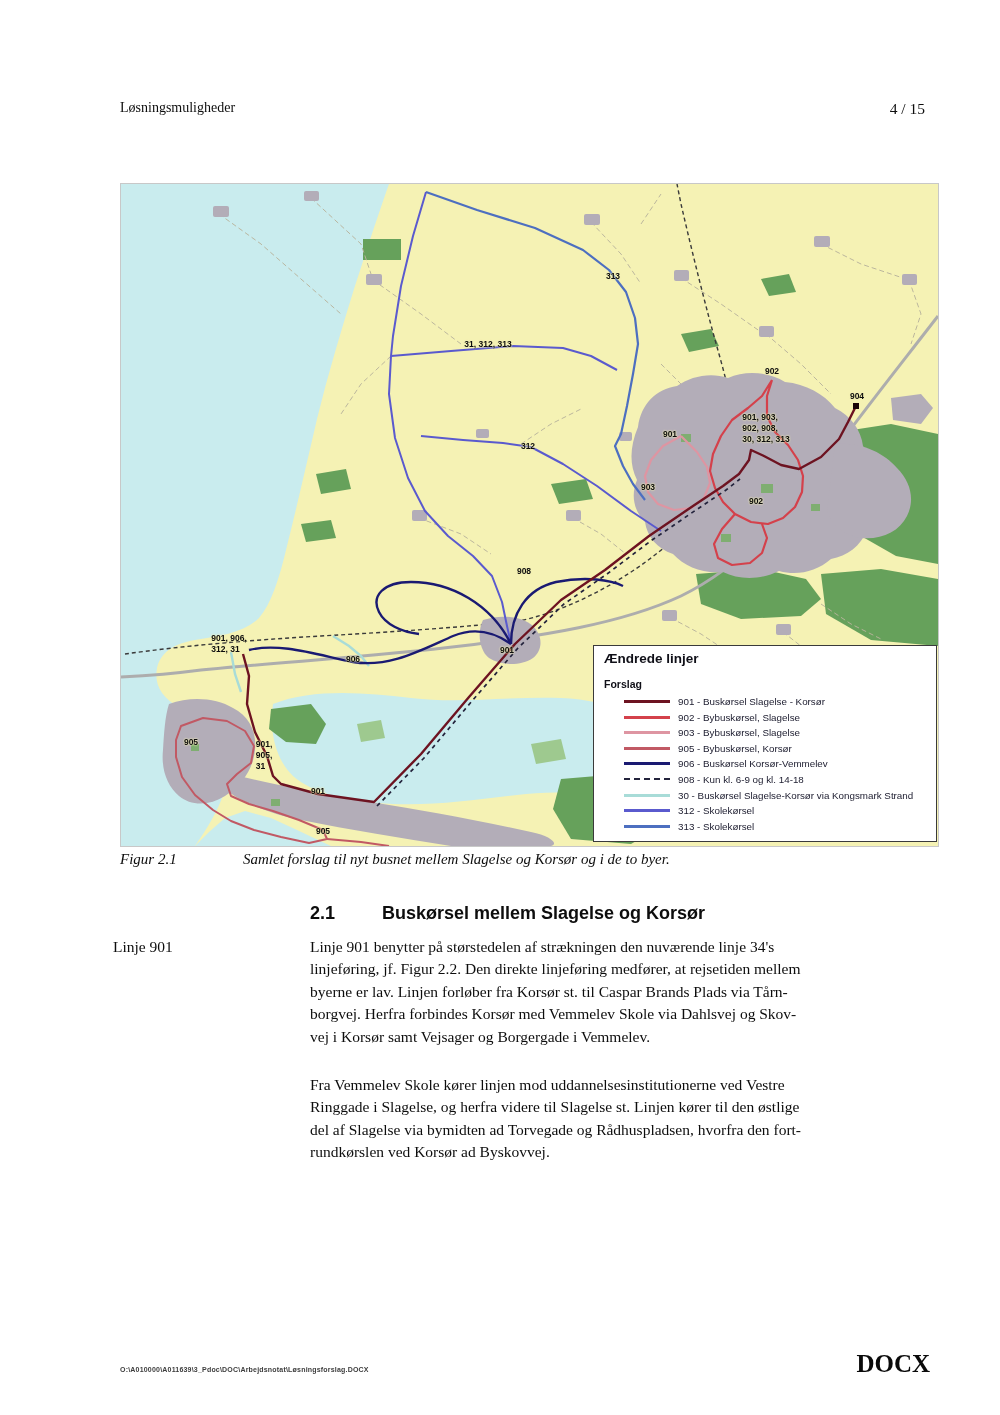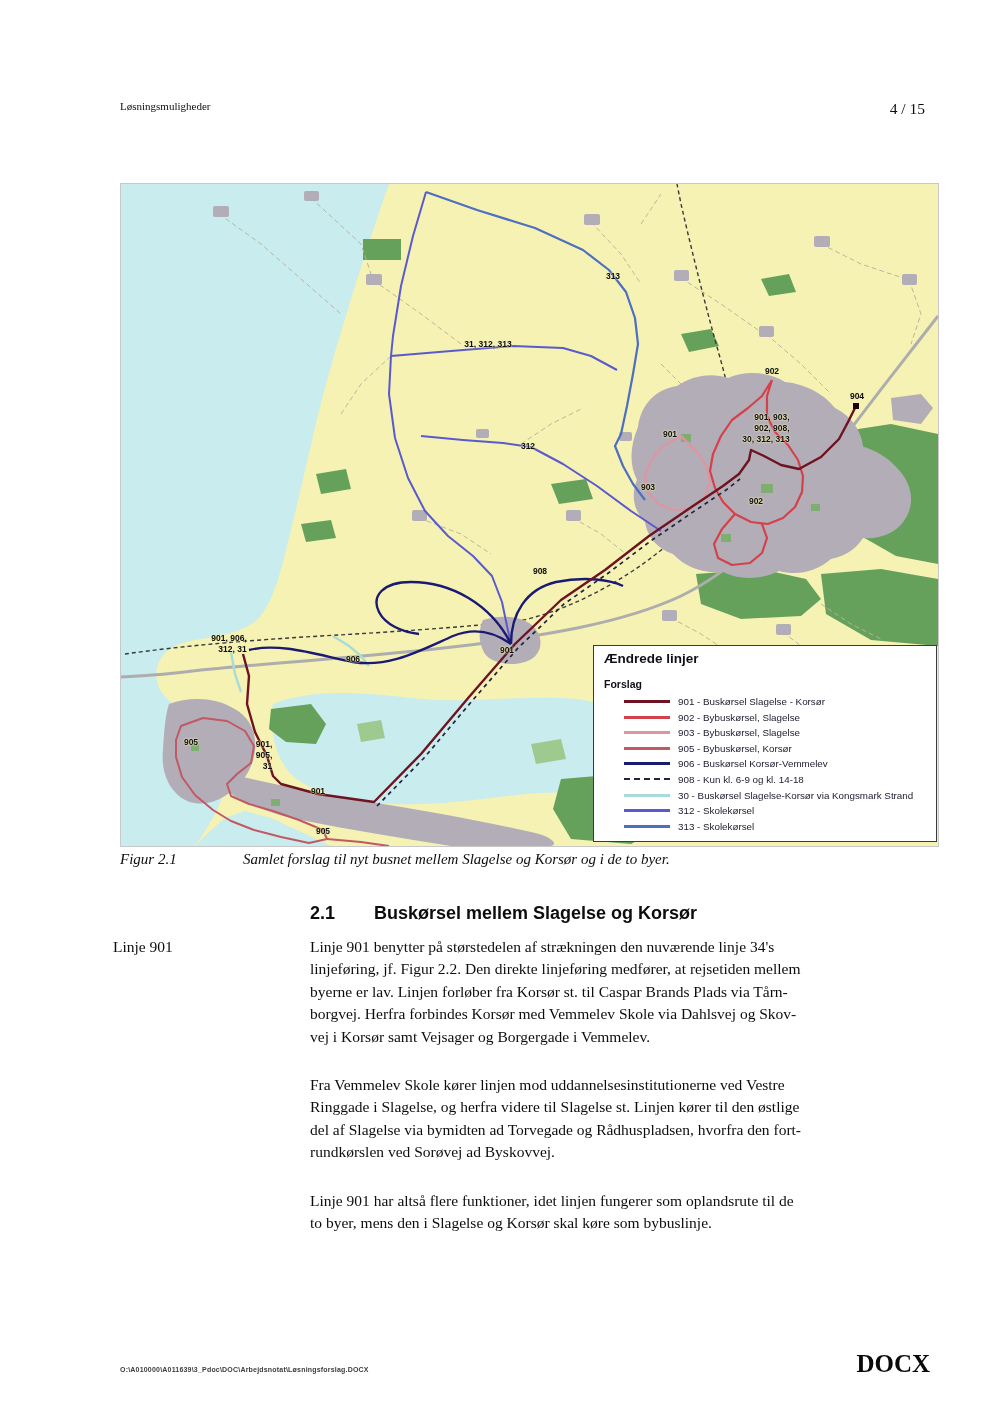--- a/index.html
+++ b/index.html
@@ -1,45 +1,45 @@
 <!DOCTYPE html>
 <html><head>
 <meta charset="utf-8">
 <style>
   html,body{margin:0;padding:0;background:#e8e8e8;}
   .page{position:relative;width:1000px;height:1415px;background:#ffffff;margin:0 auto;
         font-family:"Liberation Serif",serif;color:#111;overflow:hidden;}
   
-  .hdr-left{position:absolute;left:120px;top:100px;font-size:11px;color:#0d0d0d;}
+  .hdr-left{position:absolute;left:120px;top:100px;font-size:14px;color:#0d0d0d;}
   .hdr-right{position:absolute;right:75px;top:100px;font-size:15.5px;color:#0d0d0d;}
   
   .map-wrap{position:absolute;left:120px;top:183px;width:817px;height:662px;
             background:#f5f2b4;border:1px solid #c8c8c8;overflow:hidden;}
   .map-wrap svg{position:absolute;left:0;top:0;}
   .map-labels{position:absolute;left:0;top:0;width:100%;height:100%;}
   .map-label{position:absolute;transform:translate(-50%,-50%);
              font:bold 8.5px "Liberation Sans",sans-serif;color:#0c0c0c;
-             text-align:right;line-height:1.3;white-space:nowrap;
+             text-align:left;line-height:1.3;white-space:nowrap;
              text-shadow:0 0 2px rgba(245,242,180,.95),0 0 2px rgba(245,242,180,.95);}
   
   .legend{position:absolute;right:1px;bottom:4px;width:344px;background:#ffffff;
           border:1px solid #3a3a3a;padding:5px 6px 7px 10px;box-sizing:border-box;}
   .legend-title{font:bold 13.5px "Liberation Sans",sans-serif;color:#101018;}
   .legend-subtitle{font:bold 10.5px "Liberation Sans",sans-serif;color:#101018;margin-top:12px;}
   .legend-rows{margin-top:4px;}
   .legend-row{display:flex;align-items:center;height:15.6px;padding-left:20px;}
   .legend-swatch{width:46px;height:0;margin-right:8px;flex:0 0 46px;}
   .legend-text{font:9.8px "Liberation Sans",sans-serif;color:#222234;white-space:nowrap;}
   
   .caption{position:absolute;left:120px;top:851px;font-style:italic;font-size:15px;color:#0d0d0d;}
   .caption .cap-text{position:absolute;left:123px;top:0;width:700px;white-space:nowrap;}
   
   .section-heading{position:absolute;left:310px;top:903px;
                    font-family:"Liberation Sans",sans-serif;font-weight:bold;font-size:18px;color:#0d0d0d;}
-  .section-heading .sec-title{position:absolute;left:64px;top:0;white-space:nowrap;}
+  .section-heading .sec-title{position:absolute;left:72px;top:0;white-space:nowrap;}
   
   .margin-note{position:absolute;left:113px;top:938px;font-size:15.5px;color:#0d0d0d;}
   .body-col{position:absolute;left:310px;top:936px;width:630px;font-size:15.5px;
             line-height:22.4px;color:#0d0d0d;}
   .para{margin:0 0 26px 0;}
   
   .footer-path{position:absolute;left:120px;top:1366px;
                font:bold 7px "Liberation Sans",sans-serif;color:#3c3c3c;letter-spacing:.2px;}
   .cowi-logo{position:absolute;right:70px;top:1350px;font-family:"Liberation Serif",serif;
              font-weight:900;font-size:25px;color:#0a0a0a;letter-spacing:0px;}
@@ -219,21 +219,21 @@
         </div>
         <div class="map-label" style="left: 407px; top: 263px;">
           <div>312</div>
         </div>
         <div class="map-label" style="left: 527px; top: 304px;">
           <div>903</div>
         </div>
         <div class="map-label" style="left: 635px; top: 318px;">
           <div>902</div>
         </div>
-        <div class="map-label" style="left: 395px; top: 388px; padding-left: 48px;">
+        <div class="map-label" style="left: 379px; top: 388px; padding-left: 48px;">
           <div>908</div>
         </div>
         <div class="map-label" style="left: 386px; top: 467px;">
           <div>901</div>
         </div>
         <div class="map-label" style="left: 232px; top: 476px;">
           <div>906</div>
         </div>
         <div class="map-label" style="left: 108px; top: 460px;">
           <div>901, 906,</div>
@@ -316,24 +316,20 @@
         <div class="line">Linje 901 benytter på størstedelen af strækningen den nuværende linje 34's</div>
         <div class="line">linjeføring, jf. Figur 2.2. Den direkte linjeføring medfører, at rejsetiden mellem</div>
         <div class="line">byerne er lav. Linjen forløber fra Korsør st. til Caspar Brands Plads via Tårn-</div>
         <div class="line">borgvej. Herfra forbindes Korsør med Vemmelev Skole via Dahlsvej og Skov-</div>
         <div class="line">vej i Korsør samt Vejsager og Borgergade i Vemmelev.</div>
       </div>
       <div class="para">
         <div class="line">Fra Vemmelev Skole kører linjen mod uddannelsesinstitutionerne ved Vestre</div>
         <div class="line">Ringgade i Slagelse, og herfra videre til Slagelse st. Linjen kører til den østlige</div>
         <div class="line">del af Slagelse via bymidten ad Torvegade og Rådhuspladsen, hvorfra den fort-</div>
-        <div class="line">rundkørslen ved Sorøvej ad Byskovvej.</div>
-      </div>
-      <div class="para">
-        <div class="line">Linje 901 har altså flere funktioner, idet linjen fungerer som oplandsrute til de</div>
-        <div class="line">to byer, mens den i Slagelse og Korsør skal køre som bybuslinje.</div>
+        <div class="line">rundkørslen ved Korsør ad Byskovvej.</div>
       </div>
     </div>
 
   <div class="footer-path">O:\A010000\A011639\3_Pdoc\DOC\Arbejdsnotat\Løsningsforslag.DOCX</div>
   <div class="cowi-logo">DOCX</div>
 
 </div>
 
 </body></html>

